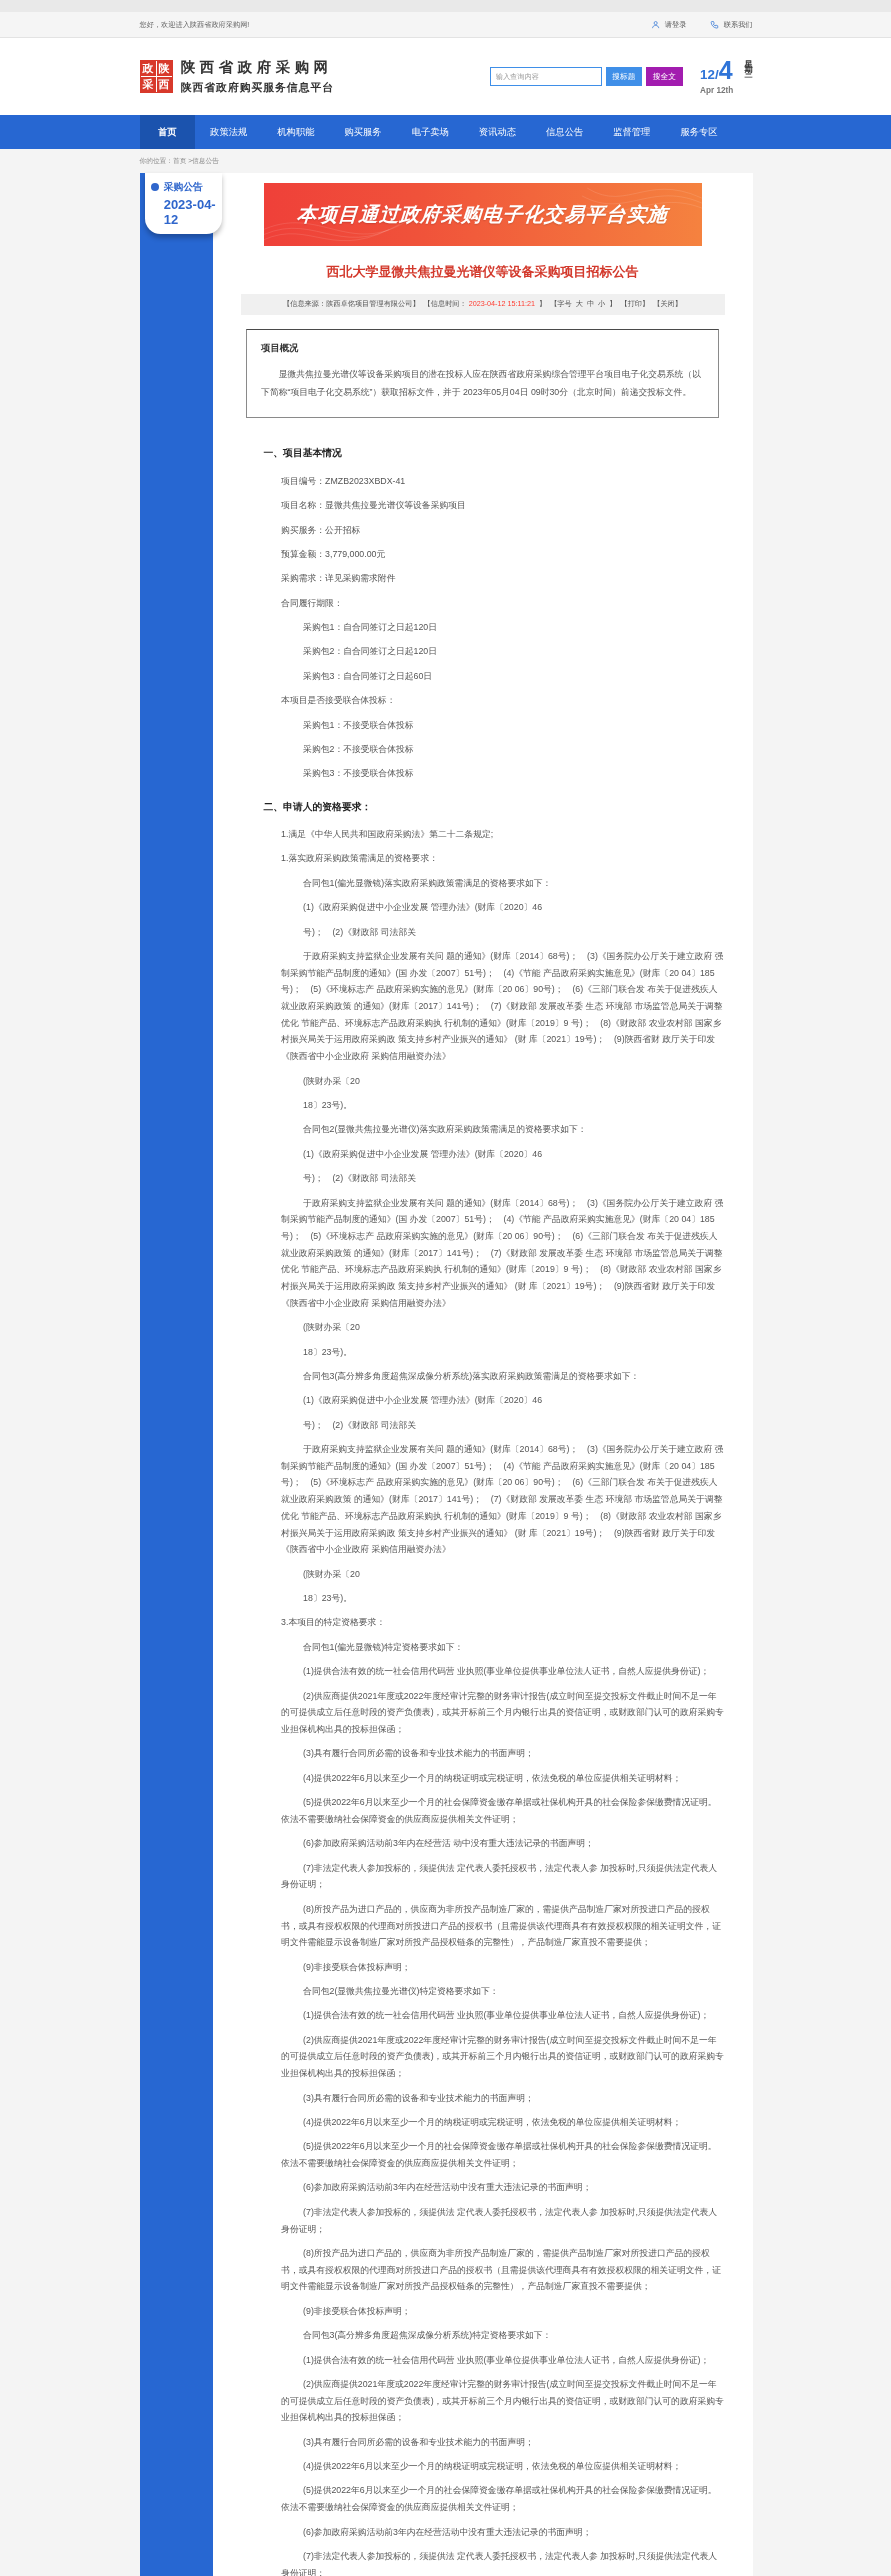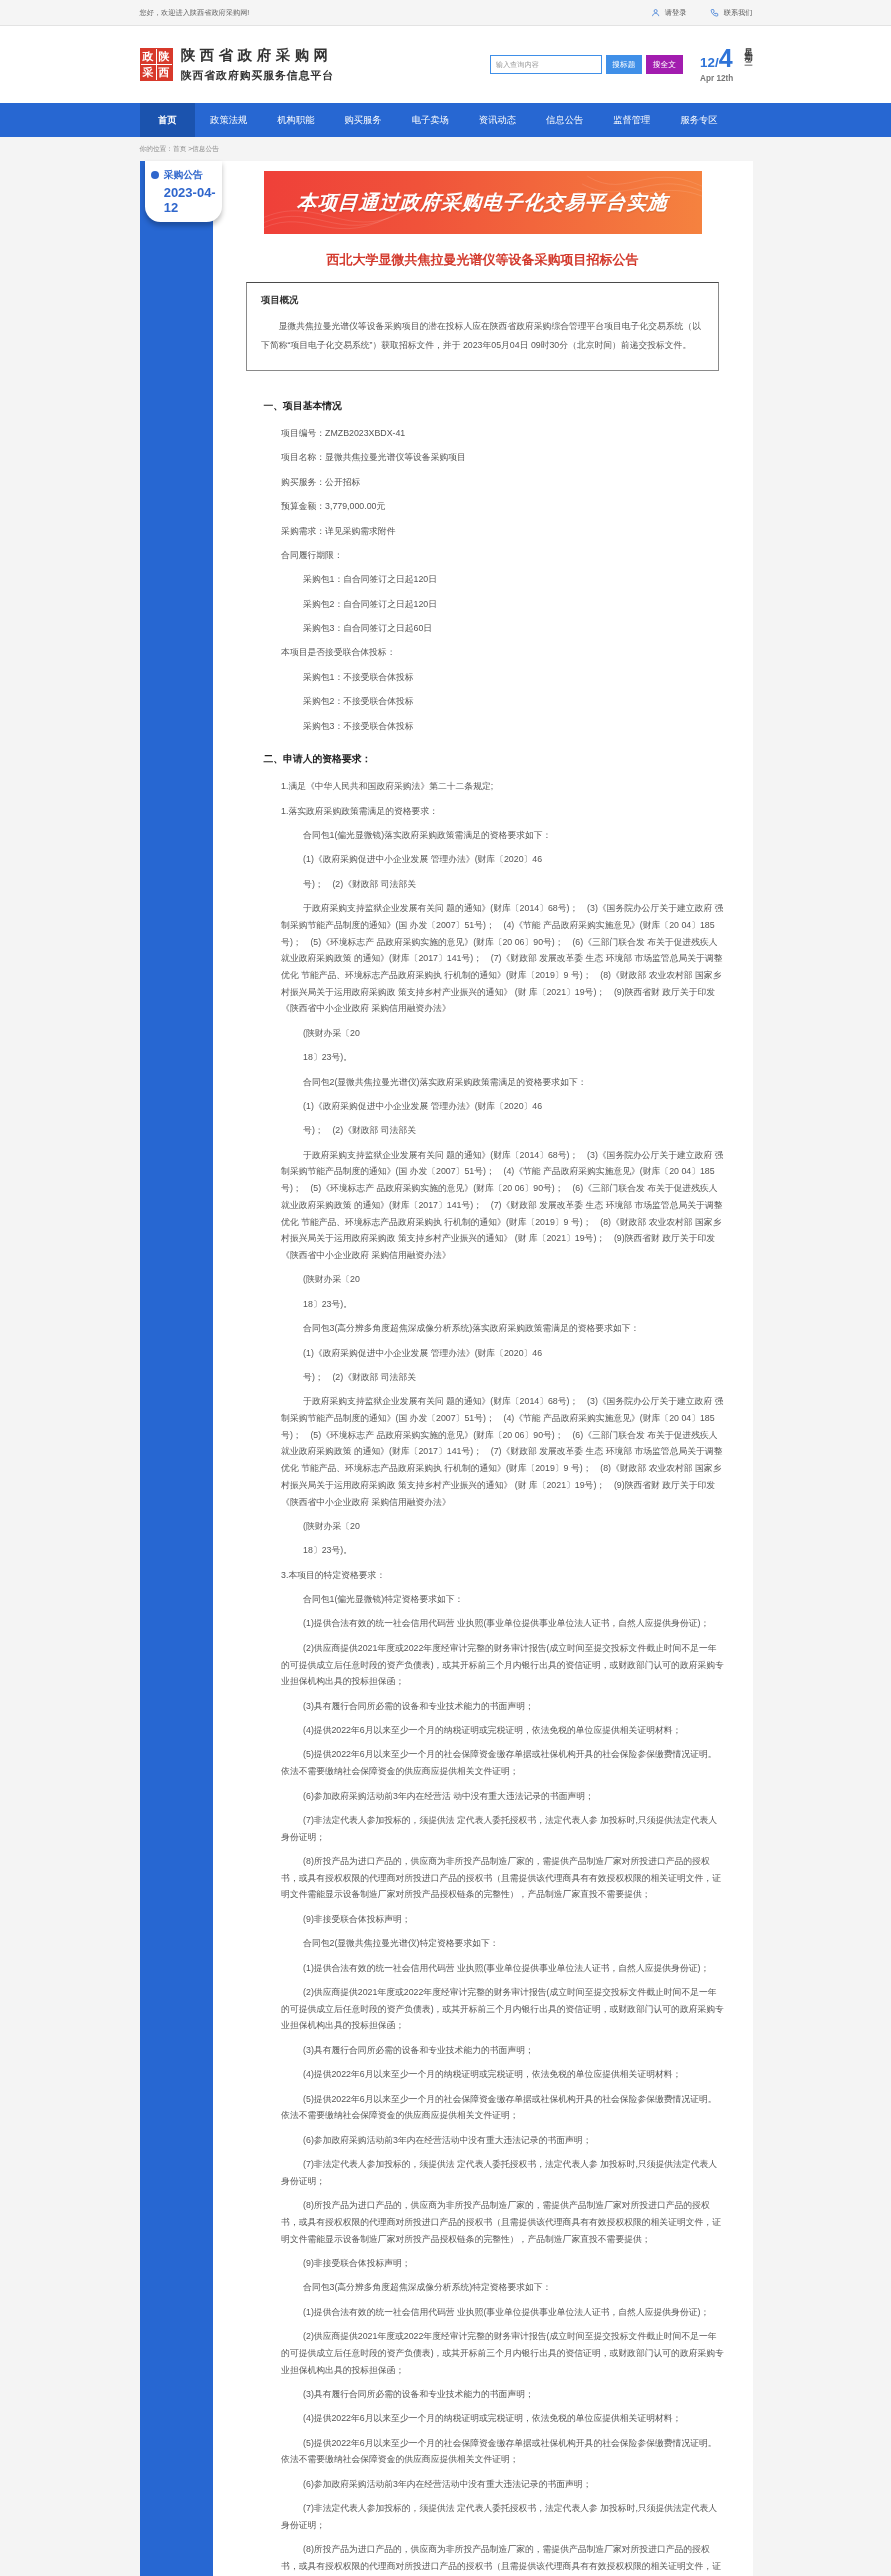--- a/index.html
+++ b/index.html
@@ -2,21 +2,21 @@
 <html style="font-size:8.2px"><head>
 <meta charset="utf-8">
 <style>
   * { margin:0; padding:0; box-sizing:border-box; }
   html,body { background:#e9e9e9; }
   body { font-family:"Liberation Sans","DejaVu Sans",sans-serif; }
   .page { width:892px; margin:0 auto; background:#f4f4f4; }
   .inner { width:613px; margin:0 auto; }
 
   
-  .topbar { background:#f5f5f5; border-bottom:0.5px solid #e3e3e3; height:26px; }
+  .topbar { background:#f5f5f5; border-bottom:0.5px solid #e3e3e3; height:26px;margin-top:12px; }
   .topbar .inner { display:flex; align-items:center; height:100%; font-size:7.2px; color:#666; }
   .topbar-right { margin-left:auto; display:flex; gap:24px; align-items:center; }
   .util-link { display:flex; align-items:center; gap:4.1px; color:#555; cursor:pointer; }
   .util-link svg { display:block; }
 
   
   .header { background:#ffffff; height:77px; }
   .header .inner { display:flex; align-items:center; height:100%; }
   .brand { display:flex; align-items:center; gap:8.2px; }
   .seal { width:33px; height:33px; background:#fff; border:1.5px solid #d8392b; display:grid; grid-template-columns:1fr 1fr; grid-template-rows:1fr 1fr; gap:1px; }
@@ -183,20 +183,31 @@
             <path d="M620,10 C700,60 740,-30 860,40"></path>
             <path d="M610,25 C700,75 750,-20 870,55"></path>
             <path d="M600,40 C700,90 760,-10 880,70"></path>
           </g>
         </svg>
         <div class="banner-text">本项目通过政府采购电子化交易平台实施</div>
       </div>
 
       <h1 class="art-title">西北大学显微共焦拉曼光谱仪等设备采购项目招标公告</h1>
 
+      <div class="meta">
+        <span>【信息来源：陕西卓佲项目管理有限公司】</span>
+        <span>【信息时间：</span><span class="red">2023-04-12 15:11:21</span><span> 】</span>
+        <span>【字号</span>
+        <span class="clickable">大</span>
+        <span class="clickable">中</span>
+        <span class="clickable">小</span>
+        <span>】</span>
+        <span class="clickable">【打印】</span>
+        <span class="clickable">【关闭】</span>
+      </div>
 
       <div class="overview">
         <div class="overview-title">项目概况</div>
         <div class="overview-body">显微共焦拉曼光谱仪等设备采购项目的潜在投标人应在陕西省政府采购综合管理平台项目电子化交易系统（以下简称“项目电子化交易系统”）获取招标文件，并于 2023年05月04日 09时30分（北京时间）前递交投标文件。</div>
       </div>
 
       <div class="article-body">
           <div class="sec-h">一、项目基本情况</div>
           <div class="para p1">项目编号：ZMZB2023XBDX-41</div>
           <div class="para p1">项目名称：显微共焦拉曼光谱仪等设备采购项目</div>

